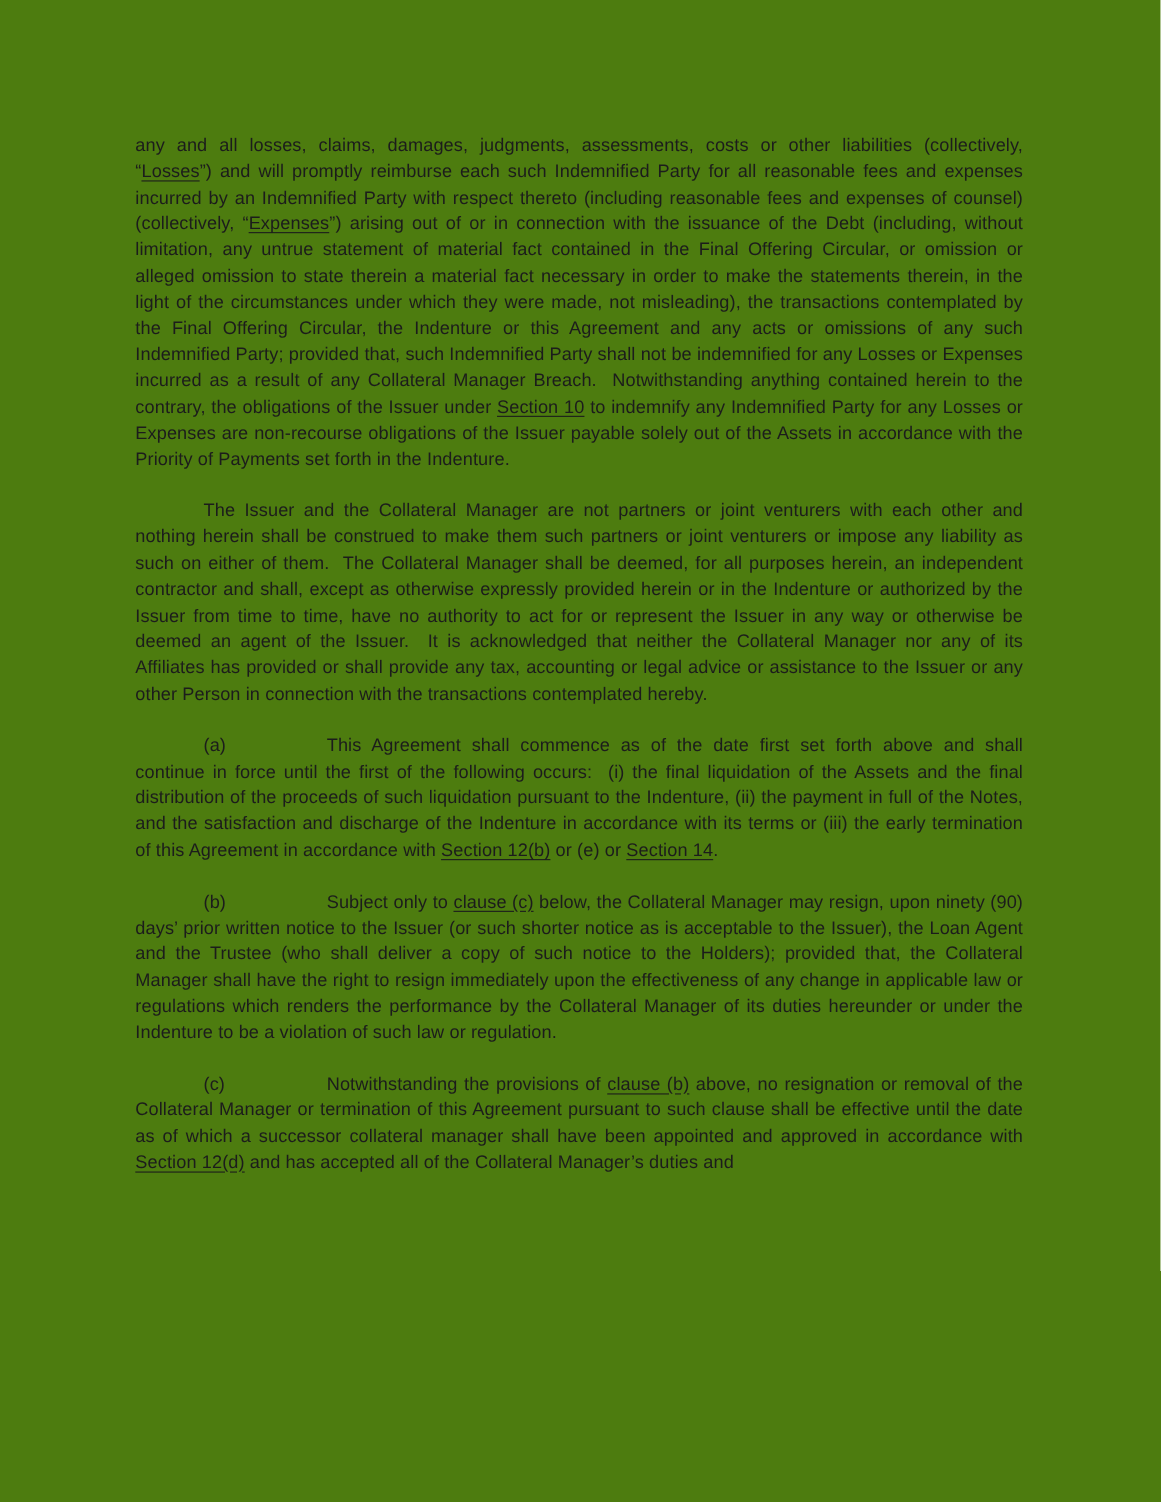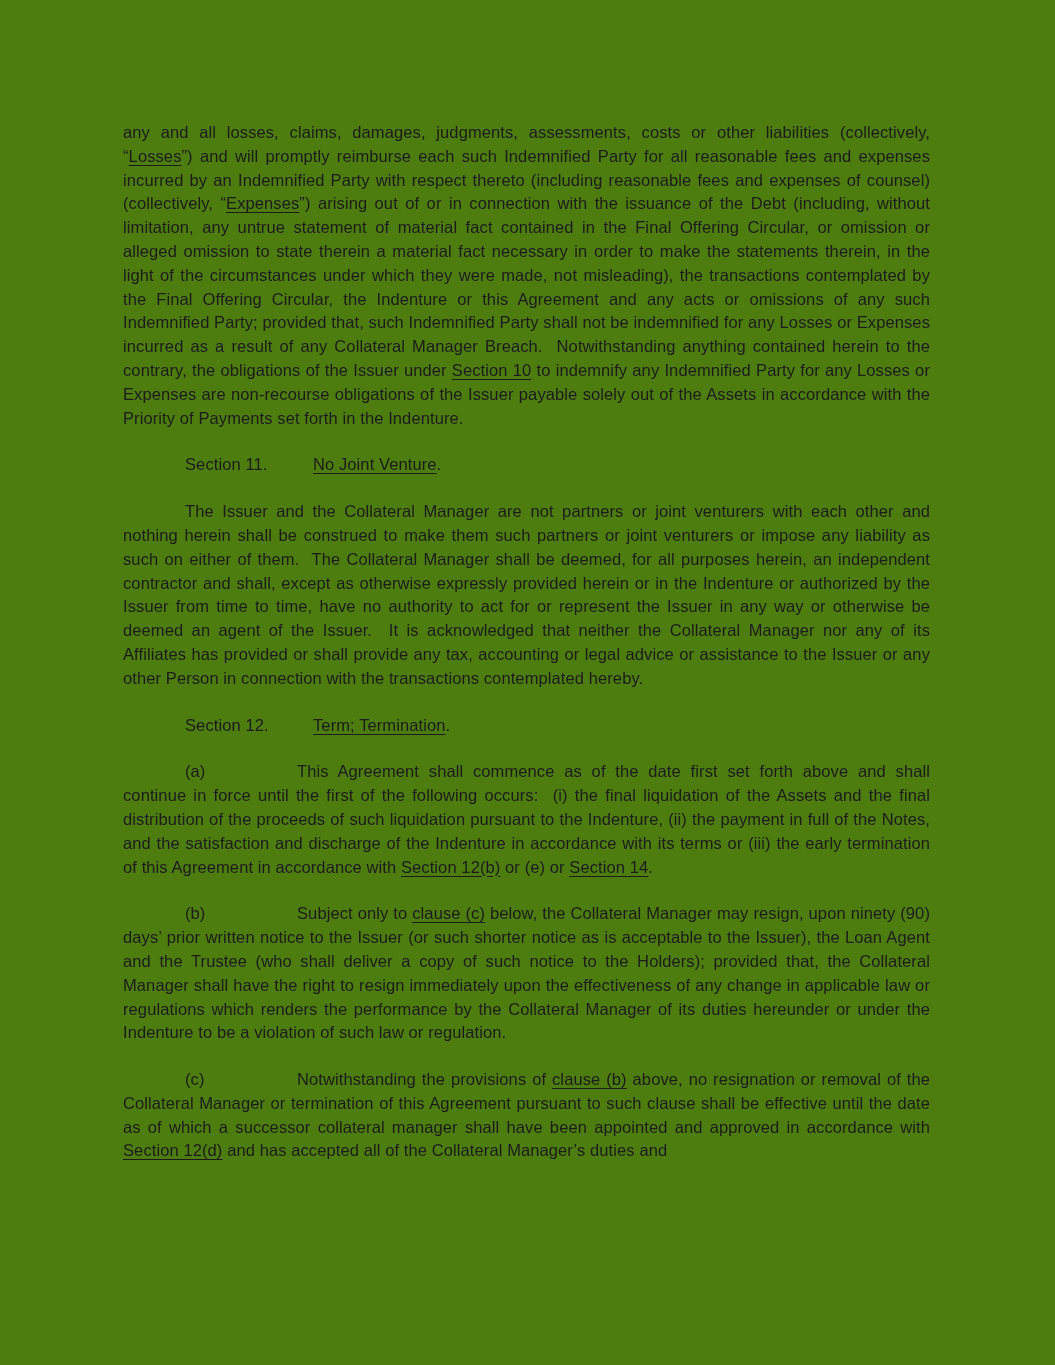--- a/index.html
+++ b/index.html
@@ -52,25 +52,23 @@
   }
 </style>
 </head>
 <body>
 
 <div class="page">
   <div class="content">
 
     <p class="para"><span>any and all losses, claims, damages, judgments, assessments, costs or other liabilities (collectively, “</span><span class="u">Losses</span><span>”) and will promptly reimburse each such Indemnified Party for all reasonable fees and expenses incurred by an Indemnified Party with respect thereto (including reasonable fees and expenses of counsel) (collectively, “</span><span class="u">Expenses</span><span>”) arising out of or in connection with the issuance of the Debt (including, without limitation, any untrue statement of material fact contained in the Final Offering Circular, or omission or alleged omission to state therein a material fact necessary in order to make the statements therein, in the light of the circumstances under which they were made, not misleading), the transactions contemplated by the Final Offering Circular, the Indenture or this Agreement and any acts or omissions of any such Indemnified Party; provided that, such Indemnified Party shall not be indemnified for any Losses or Expenses incurred as a result of any Collateral Manager Breach.&nbsp; Notwithstanding anything contained herein to the contrary, the obligations of the Issuer under </span><span class="u">Section 10</span><span> to indemnify any Indemnified Party for any Losses or Expenses are non-recourse obligations of the Issuer payable solely out of the Assets in accordance with the Priority of Payments set forth in the Indenture.</span></p>
 
-    <p class="heading"><span class="sec-label">Section 11.</span><span class="u">No Joint Venture</span><span>.</span></p>
 
     <p class="para indent"><span>The Issuer and the Collateral Manager are not partners or joint venturers with each other and nothing herein shall be construed to make them such partners or joint venturers or impose any liability as such on either of them.&nbsp; The Collateral Manager shall be deemed, for all purposes herein, an independent contractor and shall, except as otherwise expressly provided herein or in the Indenture or authorized by the Issuer from time to time, have no authority to act for or represent the Issuer in any way or otherwise be deemed an agent of the Issuer.&nbsp; It is acknowledged that neither the Collateral Manager nor any of its Affiliates has provided or shall provide any tax, accounting or legal advice or assistance to the Issuer or any other Person in connection with the transactions contemplated hereby.</span></p>
 
-    <p class="heading"><span class="sec-label">Section 12.</span><span class="u">Term; Termination</span><span>.</span></p>
 
     <p class="para indent"><span class="clause-label">(a)</span><span>This Agreement shall commence as of the date first set forth above and shall continue in force until the first of the following occurs:&nbsp; (i) the final liquidation of the Assets and the final distribution of the proceeds of such liquidation pursuant to the Indenture, (ii) the payment in full of the Notes, and the satisfaction and discharge of the Indenture in accordance with its terms or (iii) the early termination of this Agreement in accordance with </span><span class="u">Section 12(b)</span><span> or (e) or </span><span class="u">Section 14</span><span>.</span></p>
 
     <p class="para indent"><span class="clause-label">(b)</span><span>Subject only to </span><span class="u">clause (c)</span><span> below, the Collateral Manager may resign, upon ninety (90) days’ prior written notice to the Issuer (or such shorter notice as is acceptable to the Issuer), the Loan Agent and the Trustee (who shall deliver a copy of such notice to the Holders); provided that, the Collateral Manager shall have the right to resign immediately upon the effectiveness of any change in applicable law or regulations which renders the performance by the Collateral Manager of its duties hereunder or under the Indenture to be a violation of such law or regulation.</span></p>
 
     <p class="para indent"><span class="clause-label">(c)</span><span>Notwithstanding the provisions of </span><span class="u">clause (b)</span><span> above, no resignation or removal of the Collateral Manager or termination of this Agreement pursuant to such clause shall be effective until the date as of which a successor collateral manager shall have been appointed and approved in accordance with </span><span class="u">Section 12(d)</span><span> and has accepted all of the Collateral Manager’s duties and</span></p>
 
   </div>
 </div>
 

